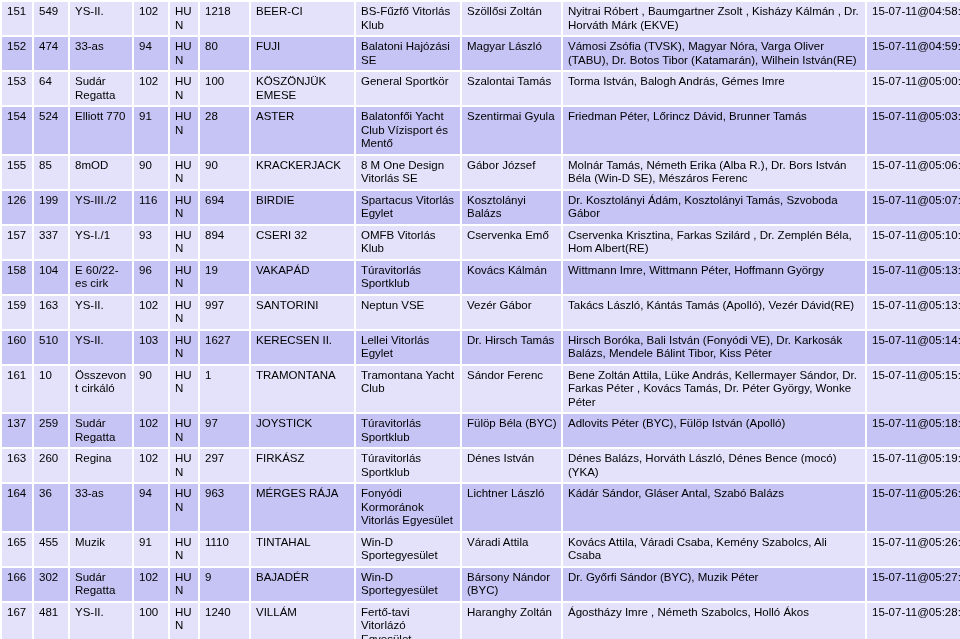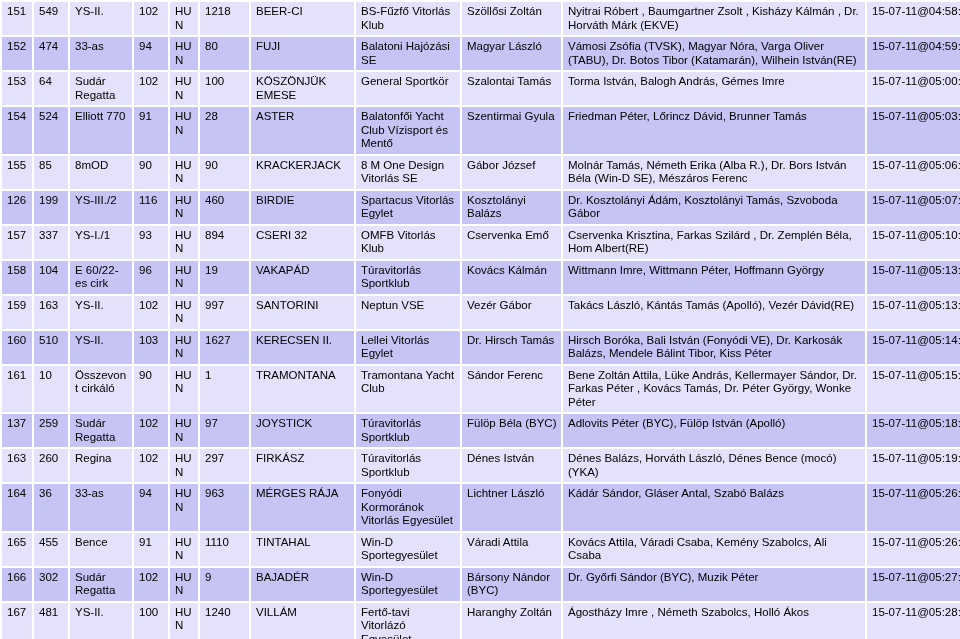--- a/index.html
+++ b/index.html
@@ -129,21 +129,21 @@
         <td class="cell-skipper">Gábor József</td>
         <td class="cell-crew">Molnár Tamás, Németh Erika (Alba R.), Dr. Bors István Béla (Win-D SE), Mészáros Ferenc</td>
         <td class="cell-time">15-07-11@05:06:28</td>
       </tr>
       <tr class="row-dark">
         <td class="cell-rank">126</td>
         <td class="cell-sail-no">199</td>
         <td class="cell-boat-class">YS-III./2</td>
         <td class="cell-yardstick">116</td>
         <td class="cell-nation">HUN</td>
-        <td class="cell-number">460</td>
+        <td class="cell-number">694</td>
         <td class="cell-boat-name">BIRDIE</td>
         <td class="cell-club">Spartacus Vitorlás Egylet</td>
         <td class="cell-skipper">Kosztolányi Balázs</td>
         <td class="cell-crew">Dr. Kosztolányi Ádám, Kosztolányi Tamás, Szvoboda Gábor</td>
         <td class="cell-time">15-07-11@05:07:03</td>
       </tr>
       <tr class="row-light">
         <td class="cell-rank">157</td>
         <td class="cell-sail-no">337</td>
         <td class="cell-boat-class">YS-I./1</td>
@@ -243,21 +243,21 @@
         <td class="cell-number">963</td>
         <td class="cell-boat-name">MÉRGES RÁJA</td>
         <td class="cell-club">Fonyódi Kormoránok Vitorlás Egyesület</td>
         <td class="cell-skipper">Lichtner László</td>
         <td class="cell-crew">Kádár Sándor, Gláser Antal, Szabó Balázs</td>
         <td class="cell-time">15-07-11@05:26:02</td>
       </tr>
       <tr class="row-light">
         <td class="cell-rank">165</td>
         <td class="cell-sail-no">455</td>
-        <td class="cell-boat-class">Bence</td>
+        <td class="cell-boat-class">Muzik</td>
         <td class="cell-yardstick">91</td>
         <td class="cell-nation">HUN</td>
         <td class="cell-number">1110</td>
         <td class="cell-boat-name">TINTAHAL</td>
         <td class="cell-club">Win-D Sportegyesület</td>
         <td class="cell-skipper">Váradi Attila</td>
         <td class="cell-crew">Kovács Attila, Váradi Csaba, Kemény Szabolcs, Ali Csaba</td>
         <td class="cell-time">15-07-11@05:26:15</td>
       </tr>
       <tr class="row-dark">

